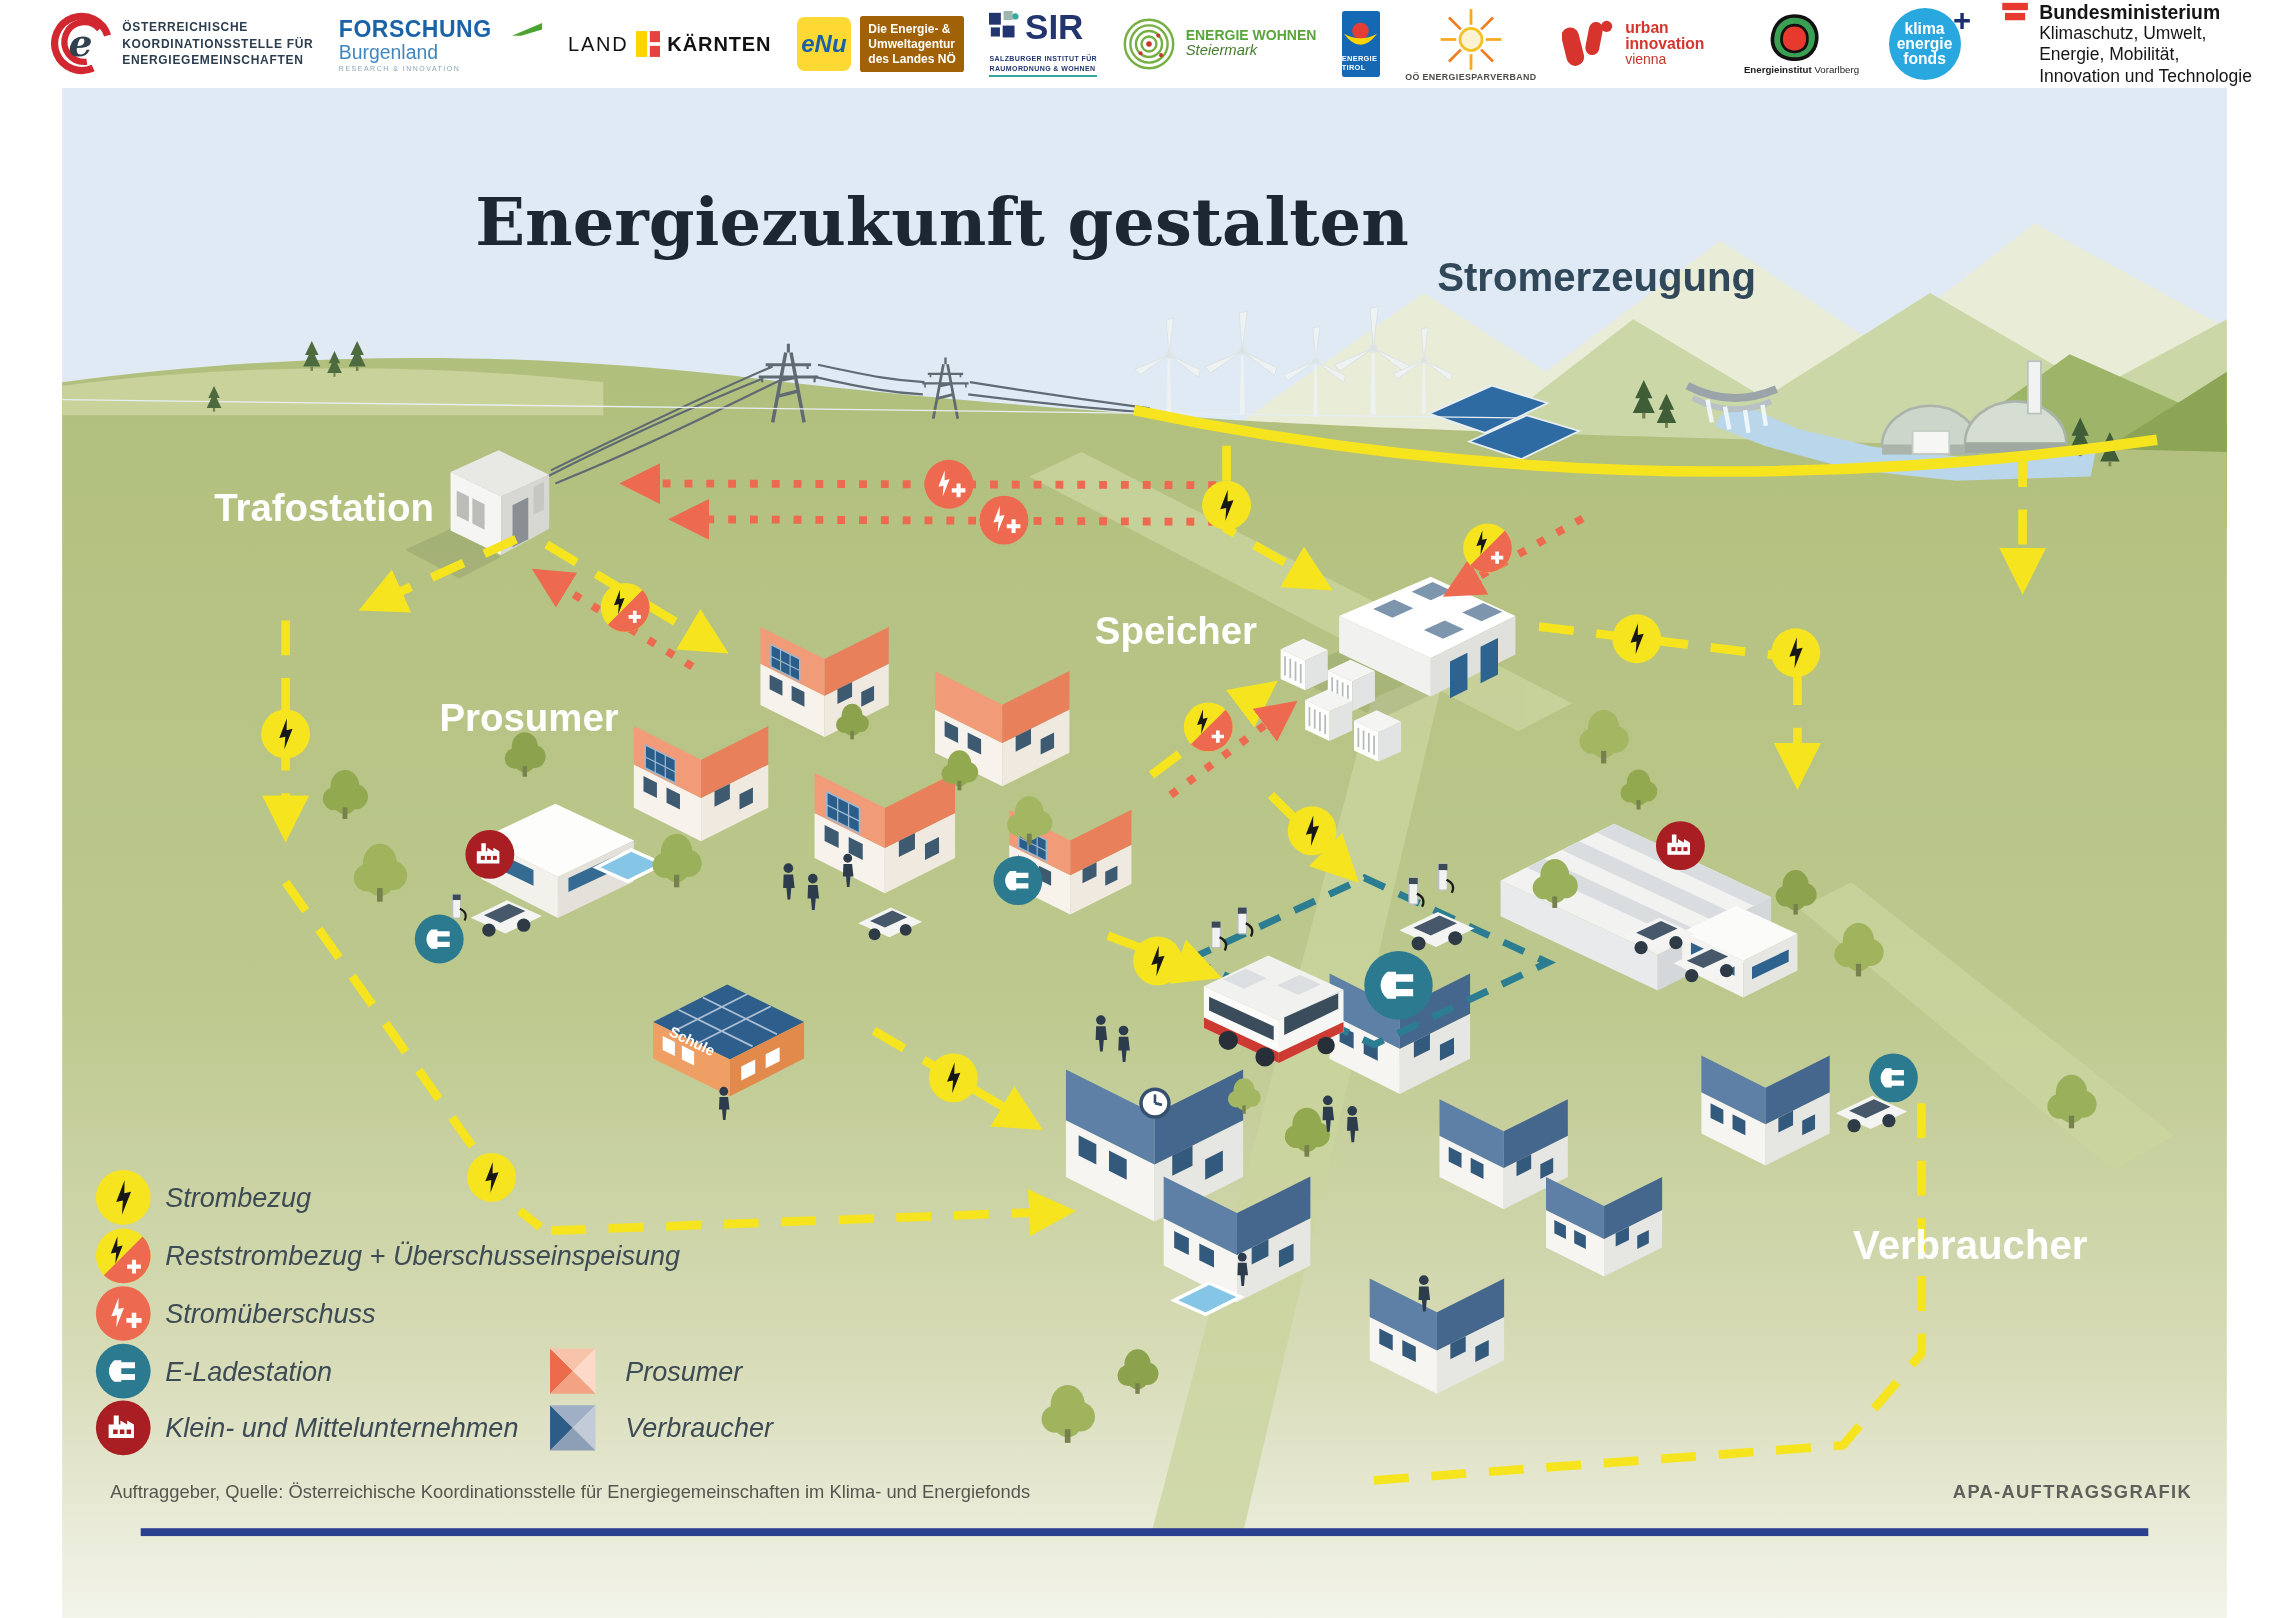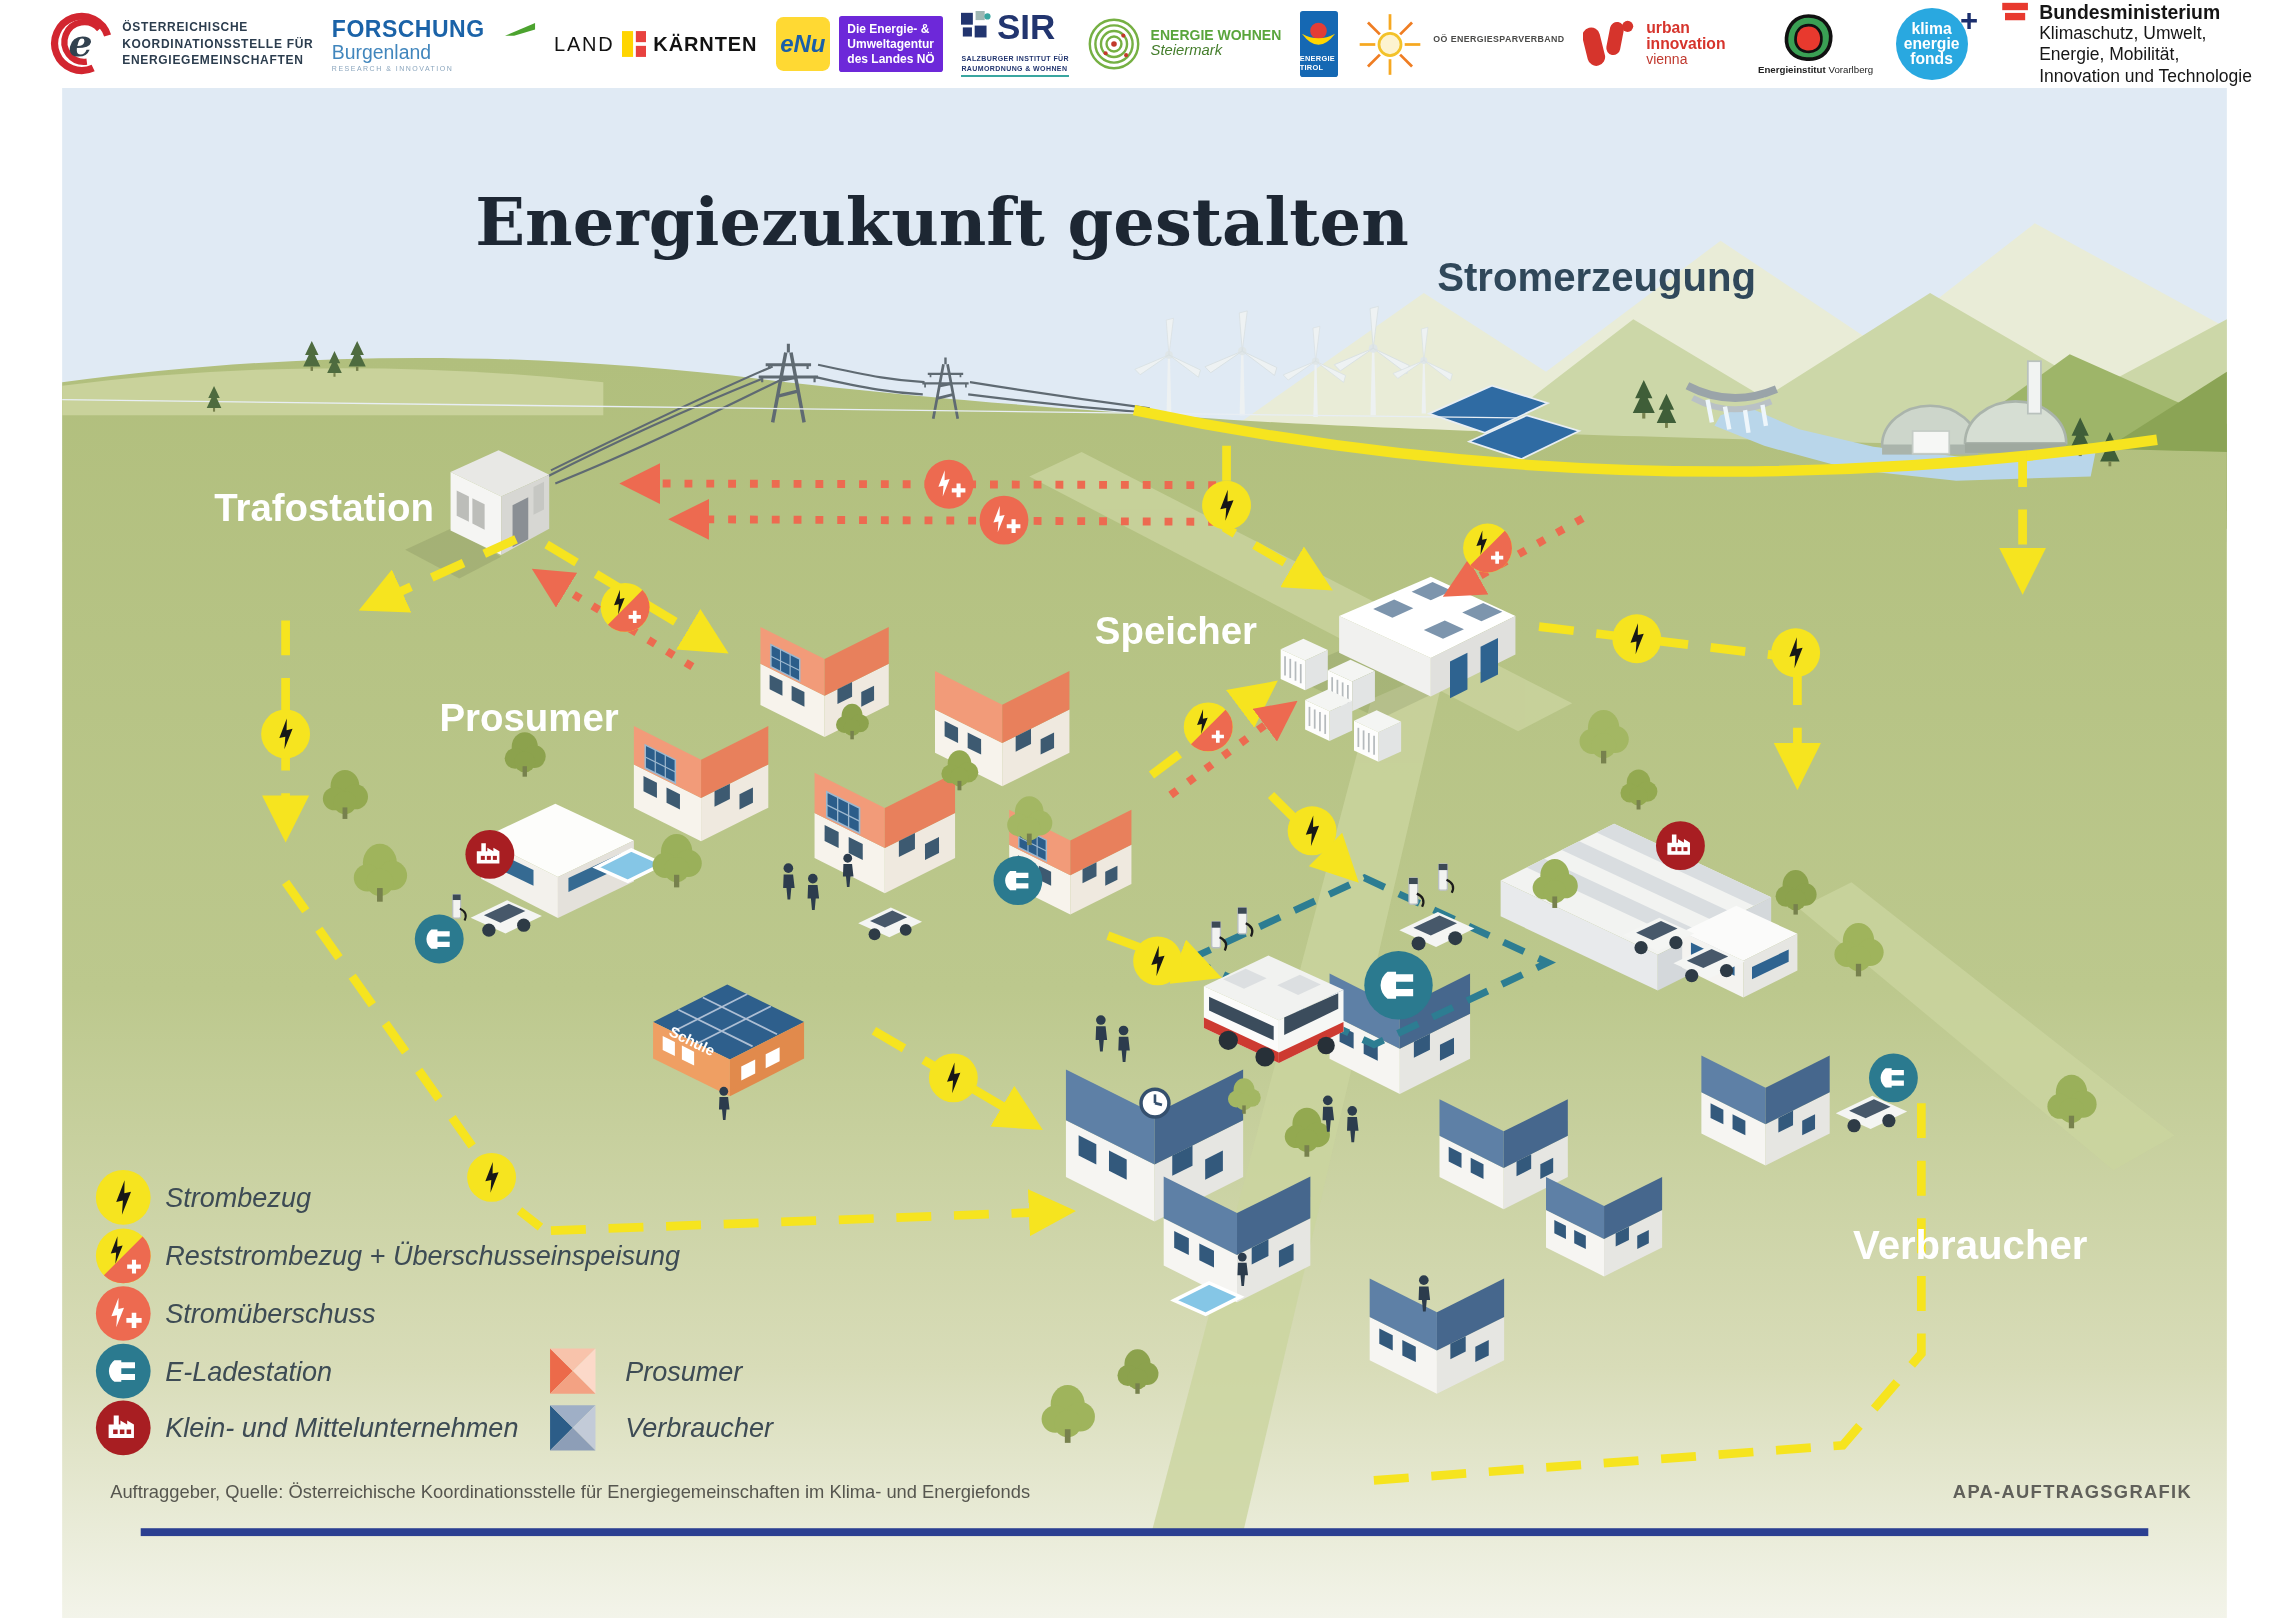--- a/index.html
+++ b/index.html
@@ -8,30 +8,30 @@
   .header{position:absolute;top:0;left:0;width:2289px;height:88px;background:#ffffff;display:flex;align-items:center;justify-content:space-between;padding:0 37px 0 48px;box-sizing:border-box;z-index:5;}
   .logo{display:flex;align-items:center;gap:9.2px;flex:0 0 auto;}
   .lg-txt-sm{font-weight:700;font-size:12px;letter-spacing:0.7px;color:#2c3d4e;line-height:1.4;}
   .fb-top{font-weight:700;font-size:23px;color:#1b63a8;letter-spacing:0.5px;display:flex;align-items:center;gap:20px;}
   .fb-mid{font-size:19.4px;color:#4186bd;text-align:left;line-height:1;}
   .fb-sub{font-size:7px;color:#8aa5bd;letter-spacing:1.5px;text-align:left;margin-top:2.8px;}
   .lk{display:flex;align-items:center;gap:7.4px;font-size:20px;color:#121212;}
   .lk .land{font-weight:400;letter-spacing:1.8px;}
   .lk .kaer{font-weight:700;letter-spacing:0.9px;}
   .enu-badge{width:54px;height:54px;background:#ffd933;border-radius:7.4px;display:flex;align-items:center;justify-content:center;font-style:italic;font-weight:800;font-size:24px;color:#1b5fa8;}
-  .enu-box{background:#6d28d9;border-radius:2.8px;padding:5.5px 8.3px;color:#fff;font-weight:700;font-size:12px;line-height:1.25;}
+  .enu-box{background:#a16207;border-radius:2.8px;padding:5.5px 8.3px;color:#fff;font-weight:700;font-size:12px;line-height:1.25;}
   .sir-wrap{display:flex;flex-direction:column;align-items:flex-start;}
   .sir-row{display:flex;align-items:flex-end;gap:4.6px;}
   .sir-acr{font-weight:800;font-size:35px;color:#22356f;line-height:.9;}
   .sir-cap{font-weight:700;font-size:7px;color:#22356f;letter-spacing:0.4px;line-height:1.35;margin-top:2.8px;border-bottom:2.8px solid #3aa6a0;padding-bottom:1.8px;}
   .eas-t1{font-weight:800;font-size:14px;color:#5aa53c;line-height:1;}
   .eas-t2{font-style:italic;font-size:14.8px;color:#447d2b;line-height:1.2;}
   .tirol-box{width:38px;height:66px;background:#1568b3;border-radius:2.8px;display:flex;flex-direction:column;align-items:center;justify-content:flex-end;padding-bottom:4.6px;box-sizing:border-box;}
   .tirol-txt{color:#fff;font-weight:700;font-size:7.4px;letter-spacing:0.3px;}
-  .ooe-wrap{display:flex;flex-direction:row;align-items:center;}
+  .ooe-wrap{display:flex;flex-direction:column;align-items:center;}
   .ooe-txt{font-weight:800;font-size:8.8px;color:#4a4a48;letter-spacing:0.4px;margin-top:-9.2px;}
   .ui-txt{color:#d6342c;font-weight:800;font-size:15.7px;line-height:1.02;}
   .ui-vienna{color:#c0392f;font-weight:400;font-size:14px;line-height:1.1;}
   .eiv-wrap{display:flex;flex-direction:column;align-items:center;gap:1.8px;}
   .eiv-txt{font-size:9.7px;color:#222;padding-left:14px;}
   .eiv-txt b{font-weight:800;}
   .kef{position:relative;width:92px;height:79px;}
   .kef-circle{position:absolute;left:4px;top:3.7px;width:72px;height:72px;border-radius:50%;background:#29a8e0;display:flex;flex-direction:column;align-items:center;justify-content:center;color:#fff;font-weight:700;font-size:15.7px;line-height:.95;}
   .kef-plus{position:absolute;right:5.5px;top:0;color:#1b2f6e;font-weight:800;font-size:31px;line-height:1;}
   .bmk{display:flex;align-items:flex-start;gap:9.2px;}

